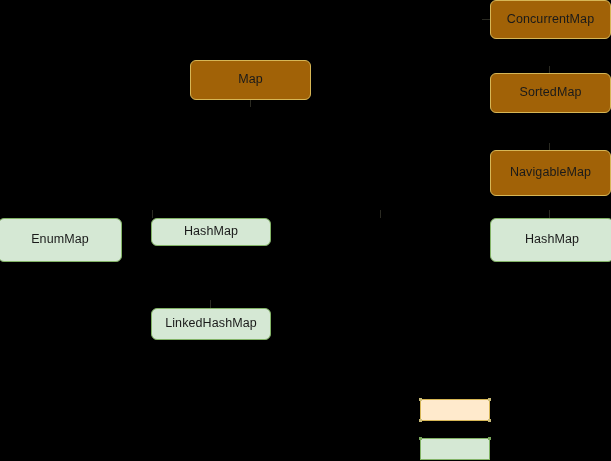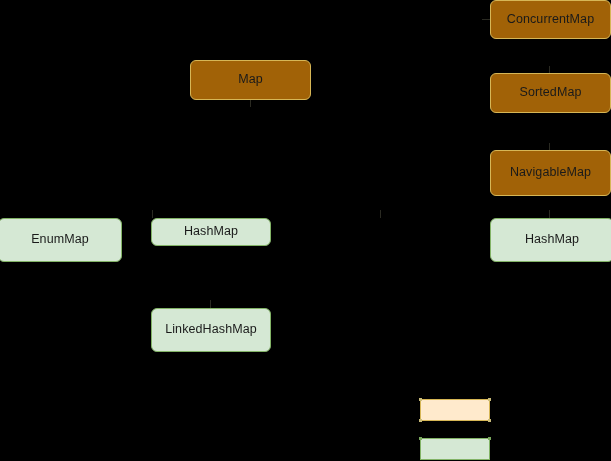--- a/index.html
+++ b/index.html
@@ -113,21 +113,21 @@
 
   <div class="node klass" style="left:151px; top:218px; width:120px; height:28px;">
     <span>HashMap</span>
   </div>
 
 
   <div class="node klass" style="left:490px; top:218px; width:124px; height:44px;">
     <span>HashMap</span>
   </div>
 
-  <div class="node klass" style="left:151px; top:308px; width:120px; height:44px;">
+  <div class="node klass" style="left:151px; top:308px; width:120px; height:32px;">
     <span>LinkedHashMap</span>
   </div>
 
   <div class="legend-swatch interface" style="left:420px; top:399px; width:70px; height:22px;">
     <span></span>
   </div>
   <div class="handle" style="left:419px; top:398px;"></div>
   <div class="handle" style="left:488px; top:398px;"></div>
   <div class="handle" style="left:419px; top:419px;"></div>
   <div class="handle" style="left:488px; top:419px;"></div>

